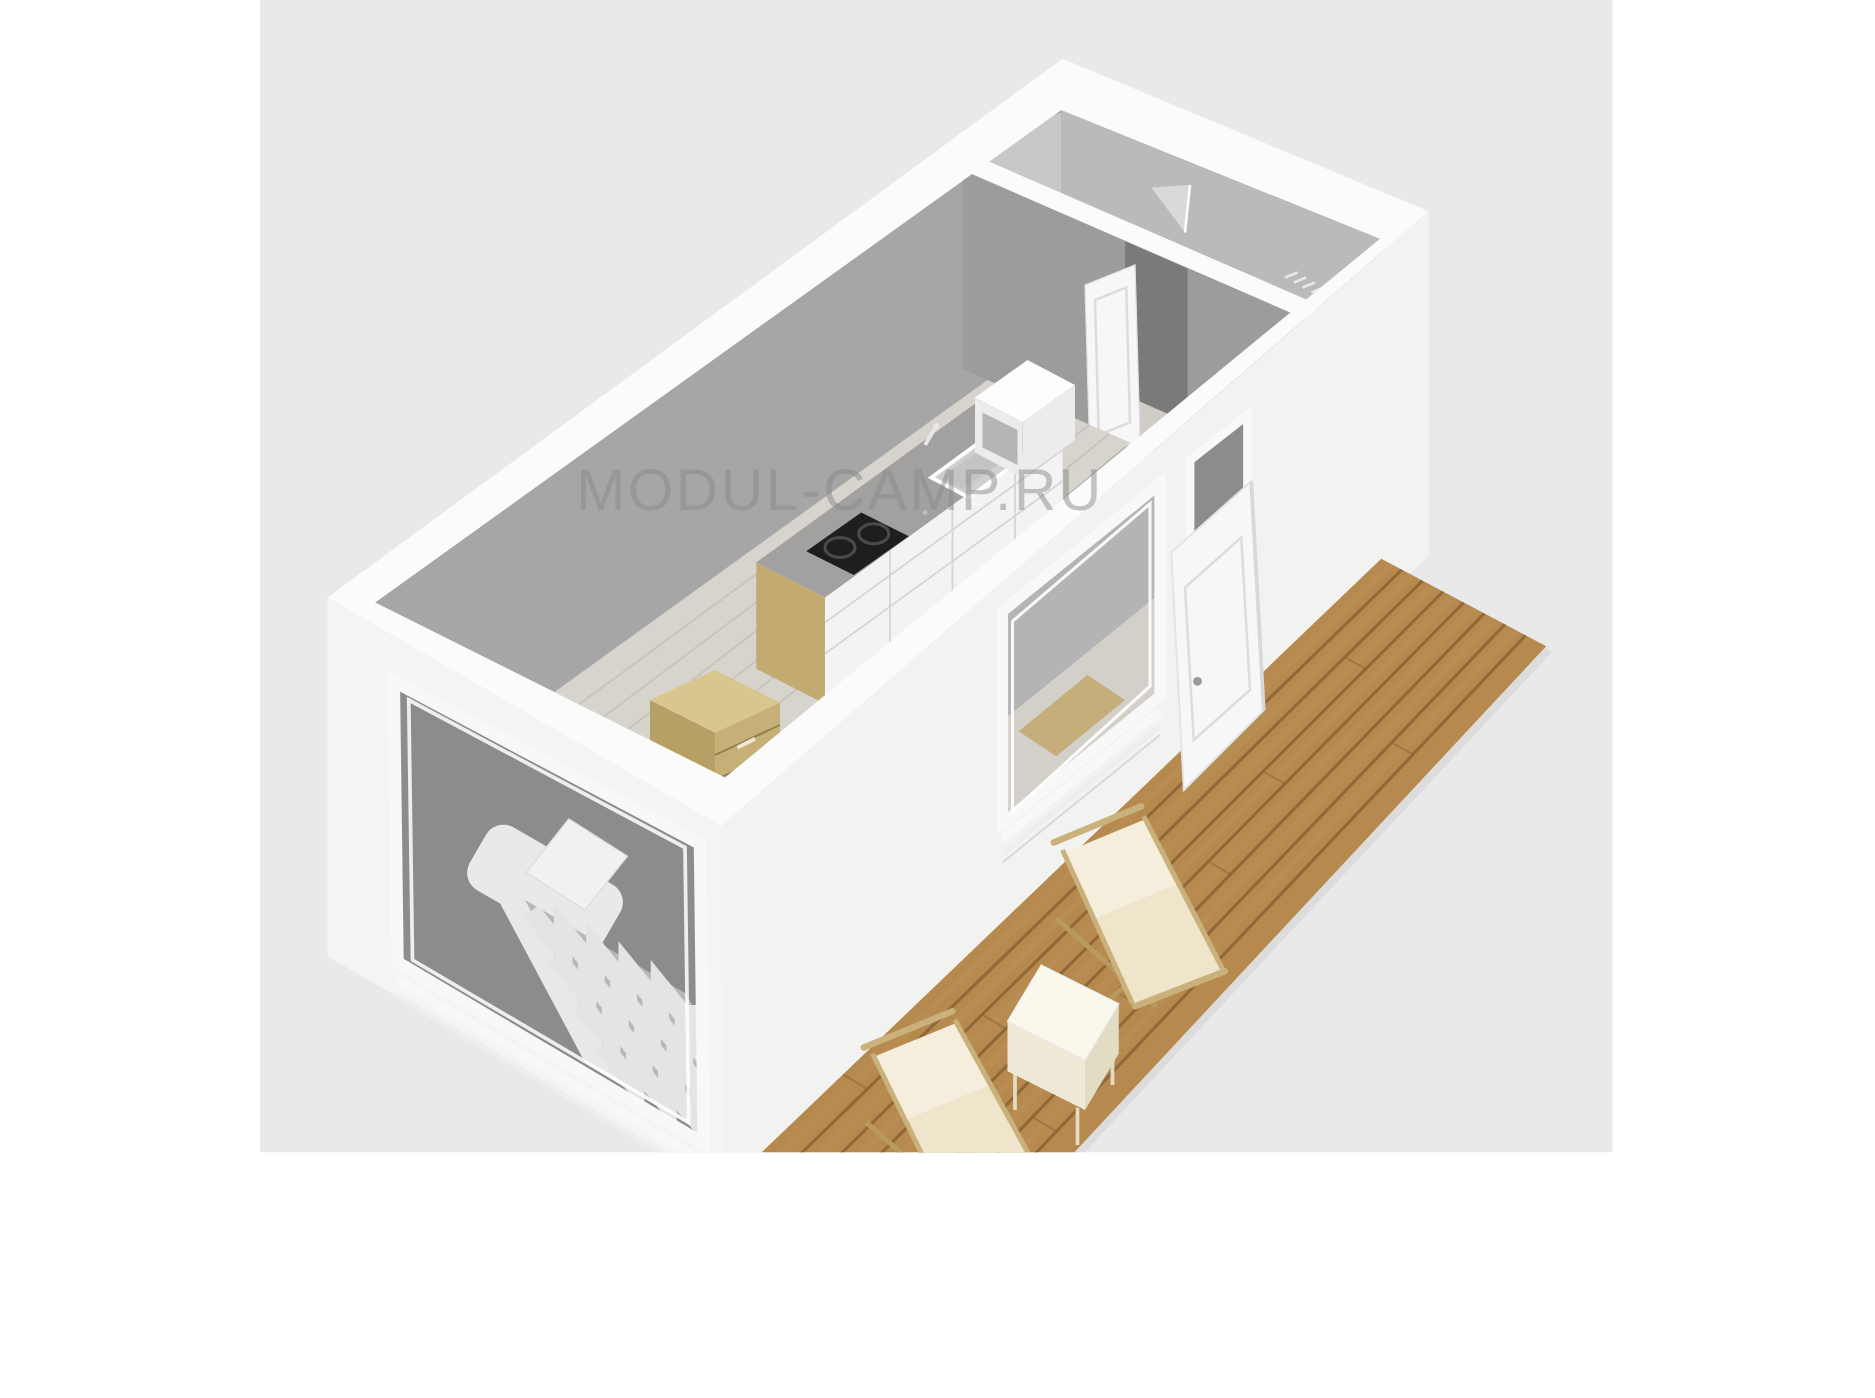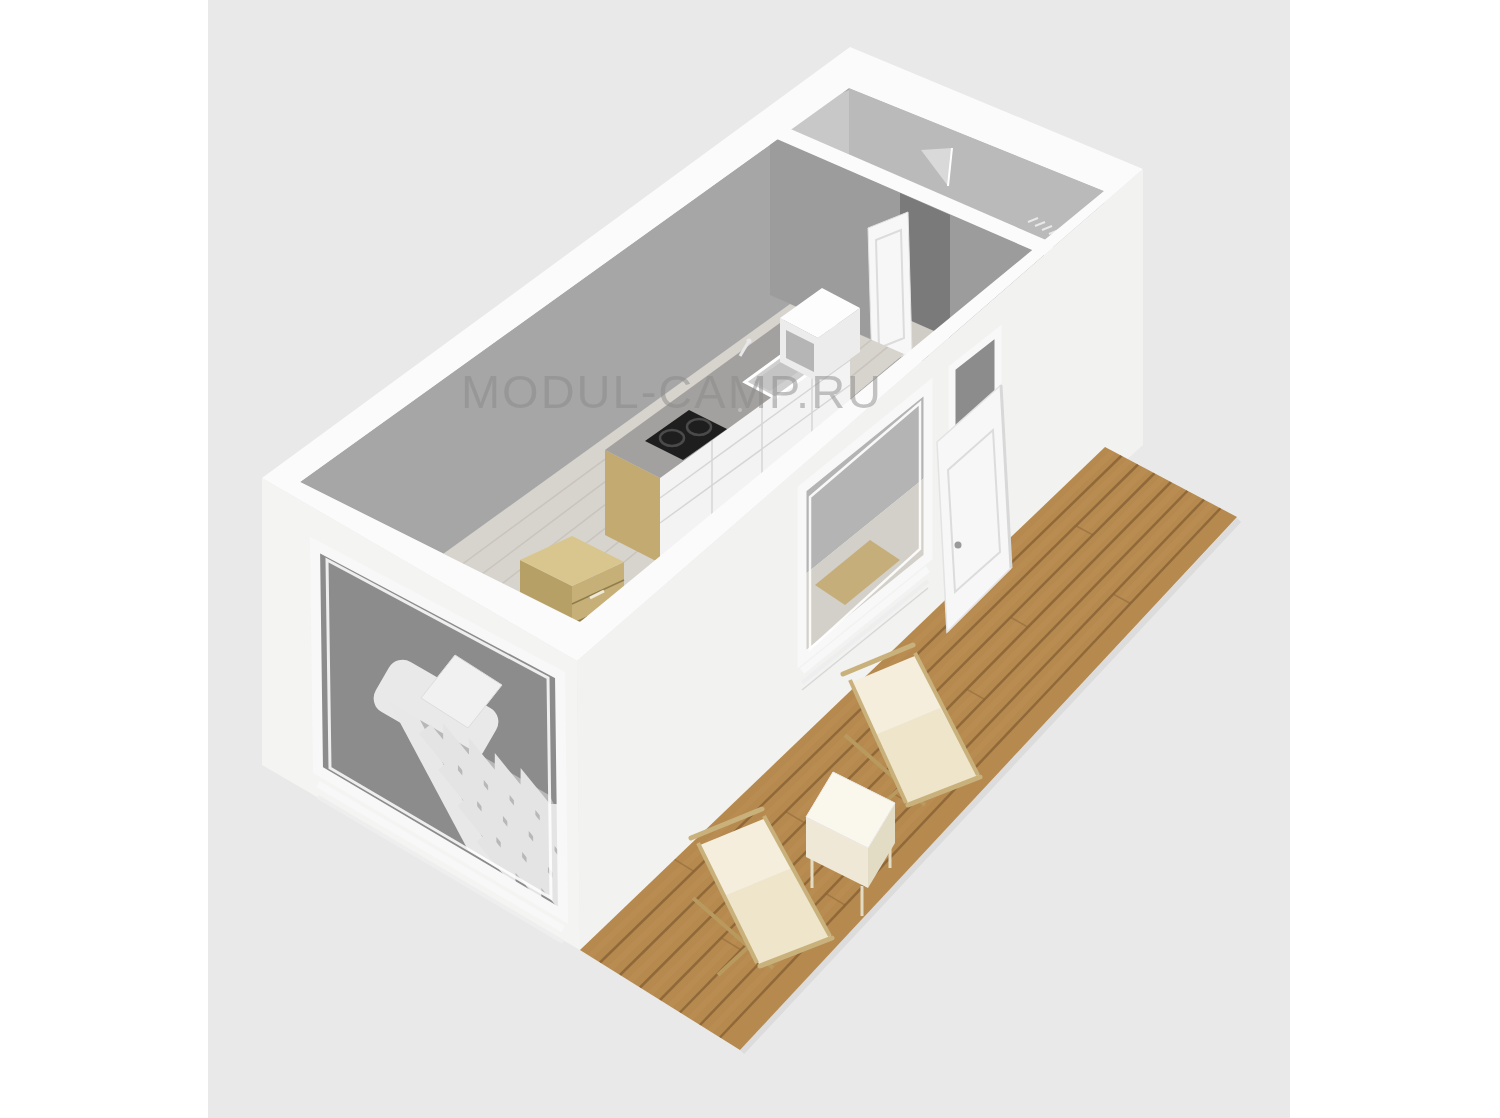--- a/index.html
+++ b/index.html
@@ -1,16 +1,16 @@
 <!DOCTYPE html>
 <html><head>
 <meta charset="utf-8">
 <style>
   html,body{margin:0;padding:0;background:#ffffff;}
-  #stage{position:relative;width:1500px;height:1118px;overflow:hidden;background:#ffffff;
+  #stage{position:relative;width:1500px;height:922px;overflow:hidden;background:#ffffff;
          font-family:"Liberation Sans", sans-serif;}
   svg{position:absolute;left:0;top:0;}
   .watermark{font-family:"Liberation Sans", sans-serif;font-size:47px;letter-spacing:2px;font-weight:400;}
 </style>
 </head>
 <body>
 
 <div id="stage">
 <svg width="1500" height="1118" viewBox="0 0 1500 1118">
   <defs>

